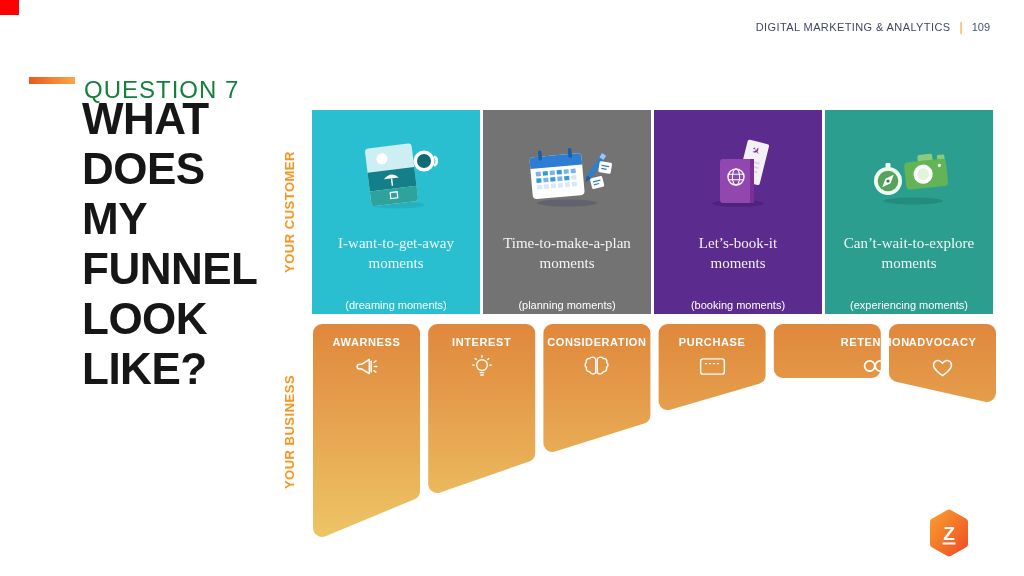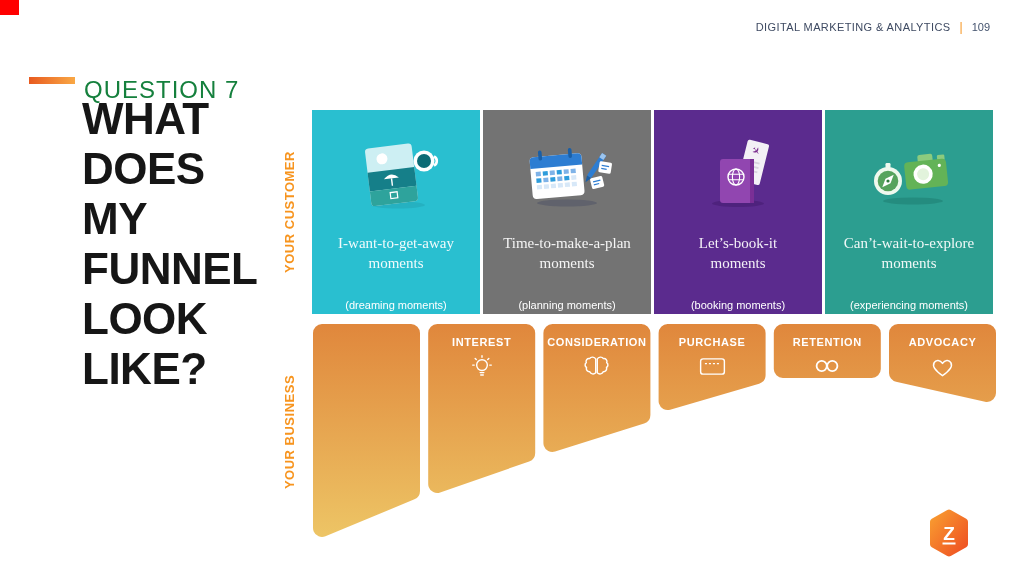--- a/index.html
+++ b/index.html
@@ -205,20 +205,32 @@
             <stop offset="1" stop-color="#EEC968"></stop>
           </linearGradient>
         </defs>
         <path d="M9,9 L98,9 L98,167 L9,204 Z" fill="url(#fgrad)" stroke="url(#fgrad)" stroke-width="18" stroke-linejoin="round"></path>
         <path d="M124.2,9 L213.2,9 L213.2,129 L124.2,160 Z" fill="url(#fgrad)" stroke="url(#fgrad)" stroke-width="18" stroke-linejoin="round"></path>
         <path d="M239.4,9 L328.4,9 L328.4,91 L239.4,119 Z" fill="url(#fgrad)" stroke="url(#fgrad)" stroke-width="18" stroke-linejoin="round"></path>
         <path d="M354.6,9 L443.6,9 L443.6,51 L354.6,77 Z" fill="url(#fgrad)" stroke="url(#fgrad)" stroke-width="18" stroke-linejoin="round"></path>
         <path d="M469.8,9 L558.8,9 L558.8,45 L469.8,45 Z" fill="url(#fgrad)" stroke="url(#fgrad)" stroke-width="18" stroke-linejoin="round"></path>
         <path d="M585,9 L674,9 L674,69 L585,49 Z" fill="url(#fgrad)" stroke="url(#fgrad)" stroke-width="18" stroke-linejoin="round"></path>
       </svg>
+      <div class="stage" style="left: 0px;">
+    <div class="stage-label">AWARNESS</div>
+    <div class="stage-icon">
+          <svg viewBox="0 0 30 24" width="28" height="23">
+            <g fill="none" stroke="#FFF" stroke-width="1.6" stroke-linecap="round" stroke-linejoin="round">
+              <path d="M17.5 4.5 L9.5 9.5 H7 a2.6 2.6 0 0 0 0 5.2 h2.5 L17.5 19.5 z"></path>
+              <path d="M19.5 6.5 v11"></path>
+              <path d="M22.5 7.5 l2 -1.5 M22.8 12 h2.6 M22.5 16.5 l2 1.5"></path>
+            </g>
+          </svg>
+        </div>
+  </div>
       <div class="stage" style="left: 115.2px;">
     <div class="stage-label">INTEREST</div>
     <div class="stage-icon">
           <svg viewBox="0 0 26 28" width="24" height="27">
             <g fill="none" stroke="#FFF" stroke-width="1.5" stroke-linecap="round">
               <circle cx="13" cy="12.5" r="5.8"></circle>
               <path d="M11 20.6 h4 M11.6 23.2 h2.8"></path>
               <path d="M13 2.4 v1.7 M5.6 5.3 l1.2 1.2 M20.4 5.3 l-1.2 1.2 M2.9 12.5 h1.7 M21.4 12.5 h1.7"></path>
             </g>
           </svg>
@@ -239,21 +251,21 @@
     <div class="stage-label">PURCHASE</div>
     <div class="stage-icon">
           <svg viewBox="0 0 28 20" width="27" height="19">
             <g fill="none" stroke="#FFF" stroke-width="1.5">
               <rect x="1.5" y="2" width="25" height="16" rx="2.6"></rect>
               <path stroke-dasharray="2.2 2" d="M6 7 h16"></path>
             </g>
           </svg>
         </div>
   </div>
-      <div class="stage" style="left: 460.8px;">
+      <div class="stage" style="left: 460.8px; padding-left: 48px;">
     <div class="stage-label">RETENTION</div>
     <div class="stage-icon">
           <svg viewBox="0 0 30 16" width="30" height="16">
             <g fill="none" stroke="#FFF" stroke-width="1.8">
               <circle cx="9.7" cy="8" r="5.1"></circle>
               <circle cx="20.3" cy="8" r="5.1"></circle>
             </g>
           </svg>
         </div>
   </div>

